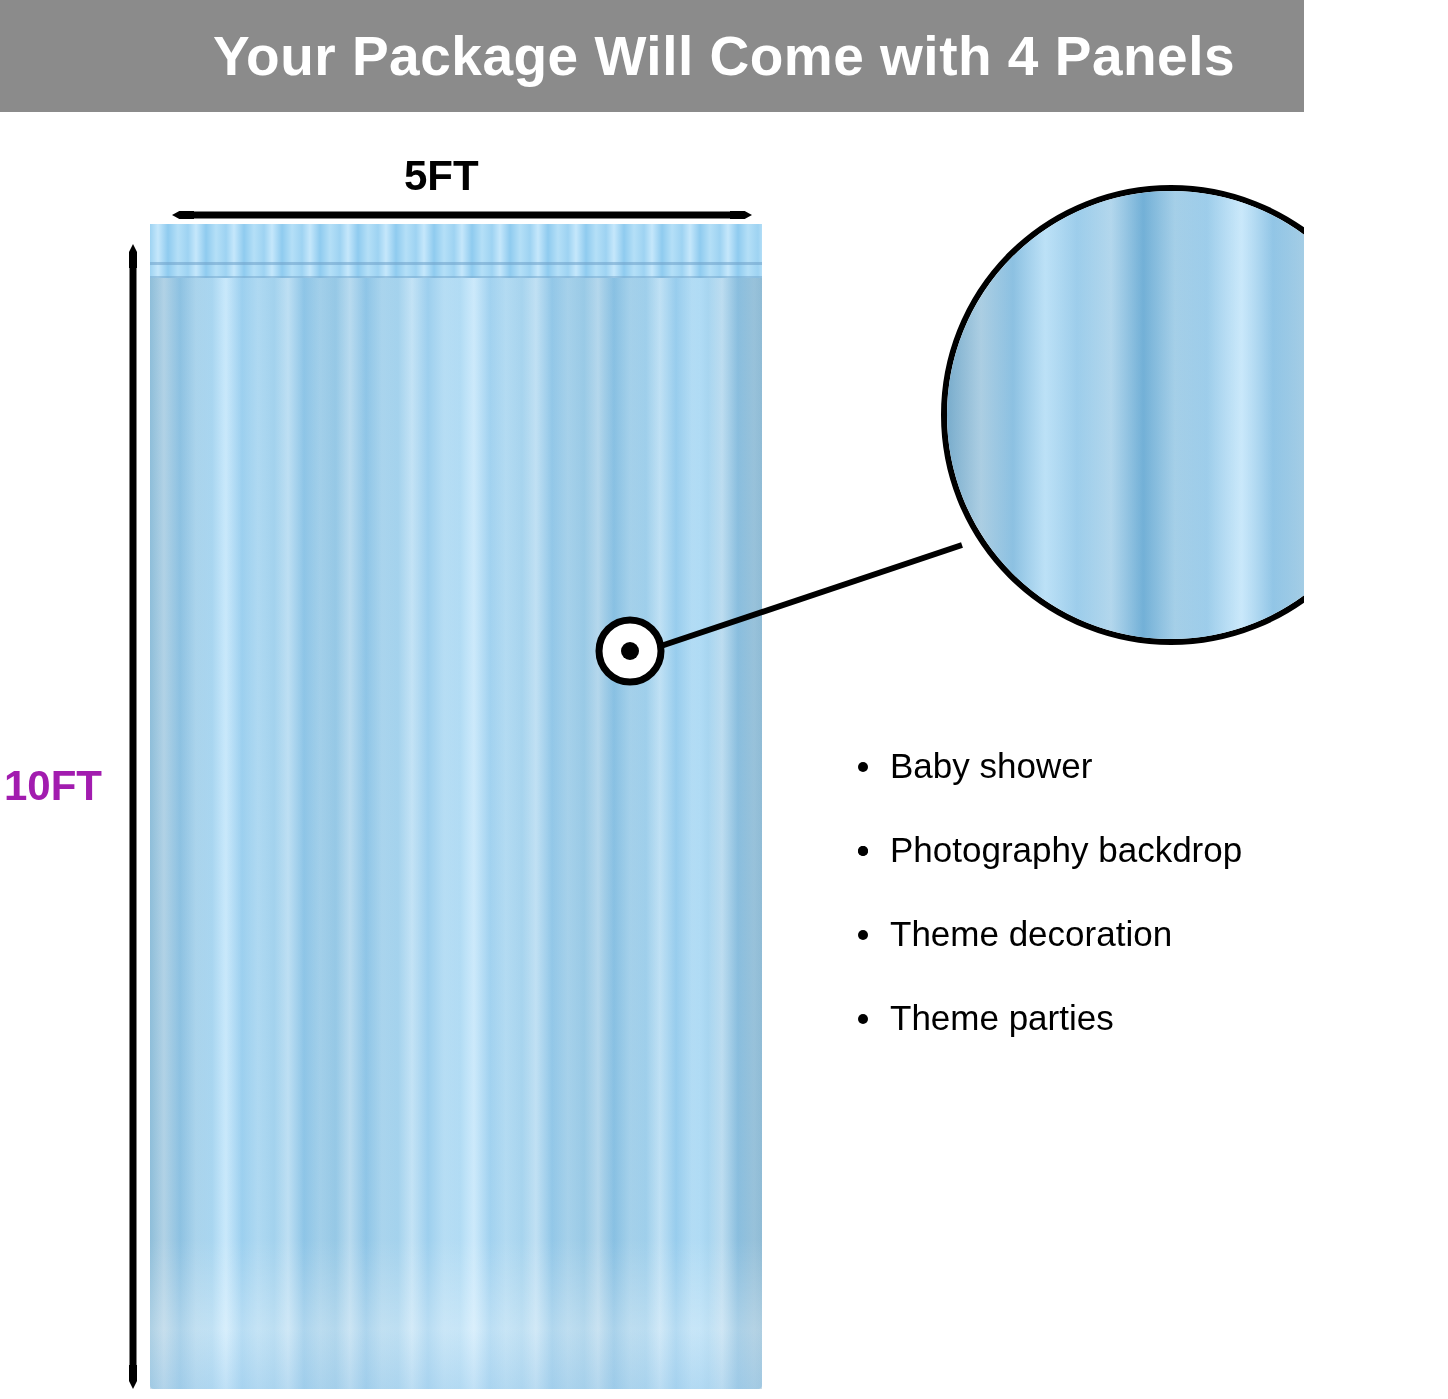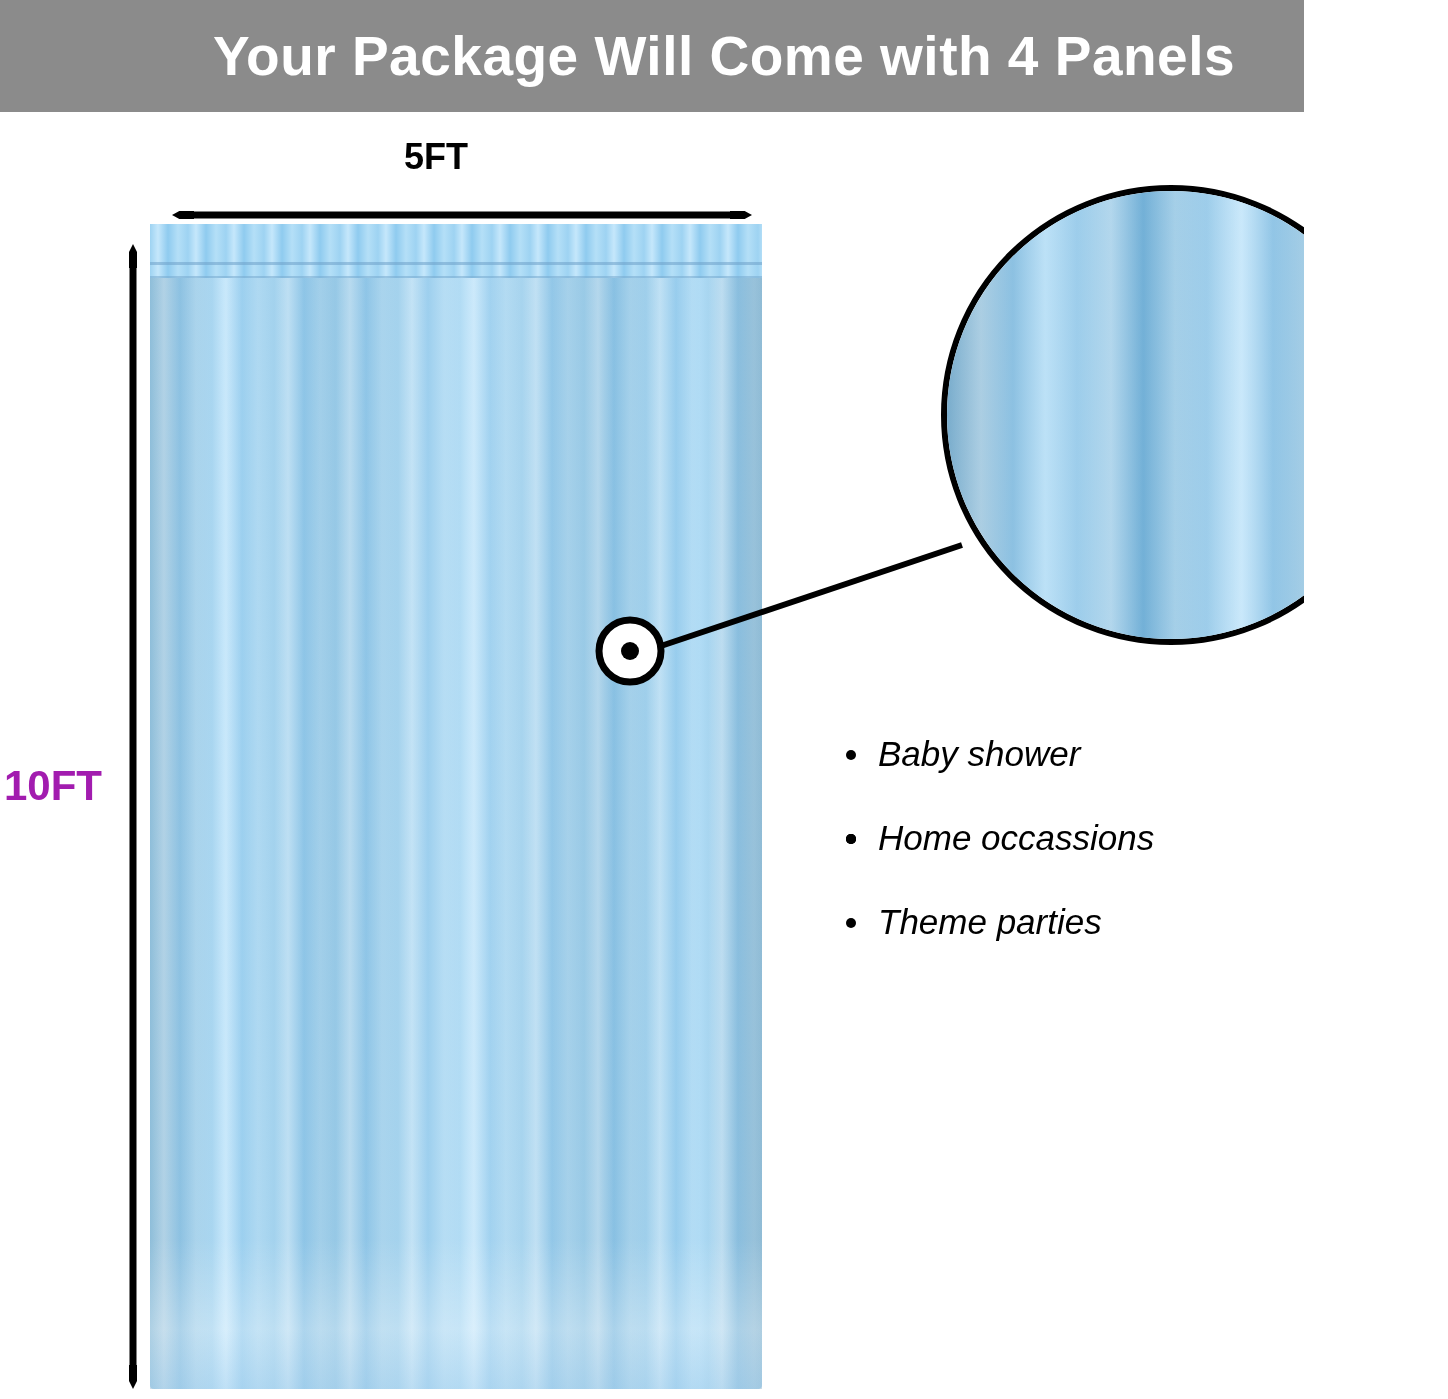--- a/index.html
+++ b/index.html
@@ -122,22 +122,22 @@
   .dim-line-v {
     position: absolute;
     left: 129px;
     top: 244px;
     width: 8px;
     height: 1145px;
   }
   .dim-label-width {
     position: absolute;
     left: 404px;
-    top: 136px;
-    font-size: 36px;
+    top: 152px;
+    font-size: 42px;
     font-weight: bold;
     color: #000000;
   }
   .dim-label-height {
     position: absolute;
     left: 4px;
     top: 762px;
     font-size: 42px;
     font-weight: bold;
     color: #a21caf;
@@ -197,23 +197,22 @@
   }
   .occasions-title {
     font-size: 38px;
     font-weight: bold;
     color: #000000;
     margin: 0 0 34px 0;
     white-space: nowrap;
   }
   .occasions-list {
     list-style: none;
-    margin: 4px;
+    margin: 16px;
     padding: 0 0 0 62px;
-    font-style: italic;
   }
   .occasions-list li {
     position: relative;
     font-size: 35px;
     color: #000000;
     margin-bottom: 44px;
     white-space: nowrap;
   }
   .occasions-list li .bullet {
     position: absolute;
@@ -264,19 +263,19 @@
   <svg class="callout-svg" viewBox="0 0 400 110">
     <line x1="56" y1="51" x2="372" y2="-55" stroke="#000" stroke-width="6"></line>
     <circle cx="40" cy="51" r="31" fill="#ffffff" stroke="#000" stroke-width="7"></circle>
     <circle cx="40" cy="51" r="9" fill="#000"></circle>
   </svg>
 
   <div class="occasions">
     <ul class="occasions-list">
       <li><span class="bullet"></span><span>Baby shower</span></li>
       <li><span class="bullet"></span></li>
-      <li><span class="bullet"></span></li>
-      <li><span class="bullet"></span><span>Home occassions</span></li>
+      <li><span class="bullet"></span><span>Photography backdrop</span></li>
+      <li><span class="bullet"></span><span>Theme decoration</span></li>
       <li><span class="bullet"></span><span>Theme parties</span></li>
     </ul>
   </div>
 
 </div>
 
 </body></html>

